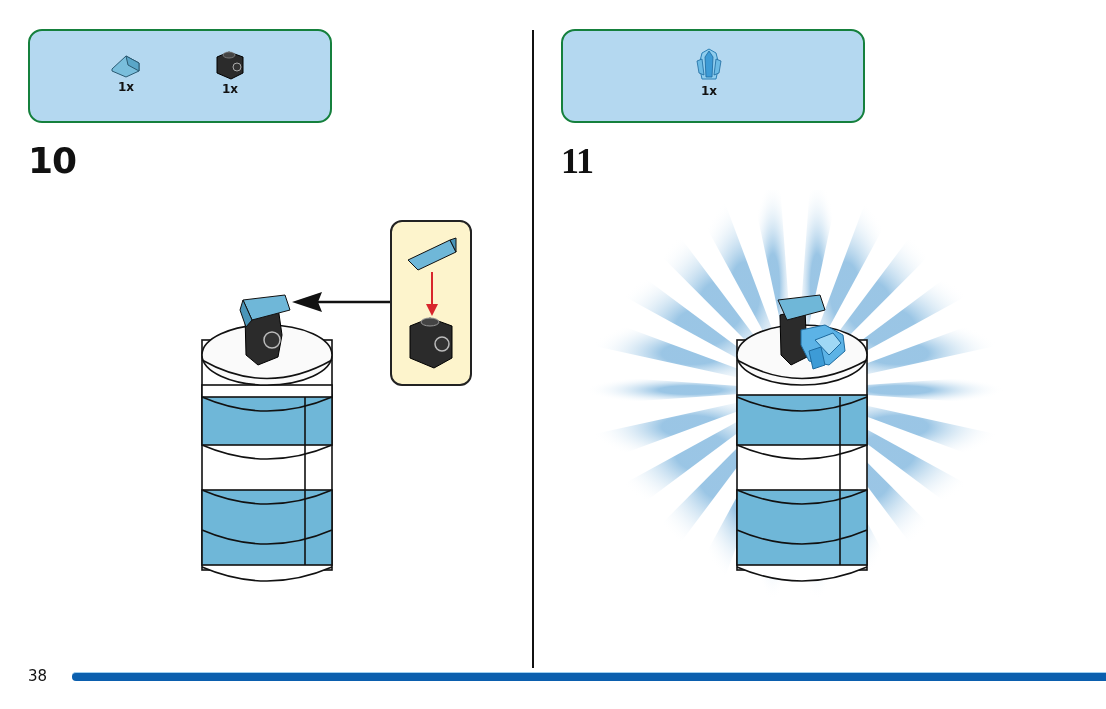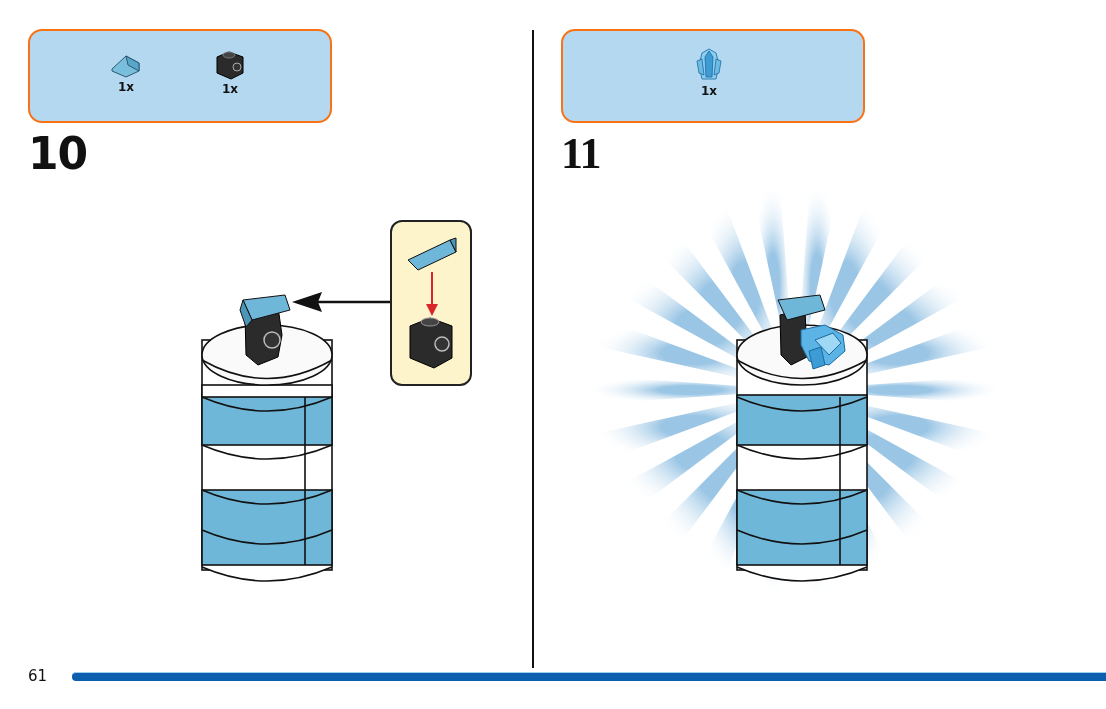--- a/index.html
+++ b/index.html
@@ -1,21 +1,21 @@
 <!DOCTYPE html>
 <html><head>
 <meta charset="utf-8">
 <style>
   html,body{margin:0;padding:0;background:#fff;}
   body{width:1106px;height:709px;position:relative;overflow:hidden;font-family:"DejaVu Sans","Liberation Sans",sans-serif;}
-  .parts-box{position:absolute;top:29px;height:94px;width:304px;background:#b4d8f0;border:2px solid #f97316;border-radius:14px;box-sizing:border-box;}
+  .parts-box{position:absolute;top:29px;height:94px;width:304px;background:#b4d8f0;border:2px solid #15803d;border-radius:14px;box-sizing:border-box;}
   .part{position:absolute;top:22px;width:40px;text-align:center;}
   .part svg{display:block;margin:0 auto;}
   .part .qty{font-size:12px;font-weight:bold;color:#111;margin-top:1px;}
-  .step-num{position:absolute;top:128px;font-size:44px;font-weight:bold;color:#111;letter-spacing:-1px;}
+  .step-num{position:absolute;top:140px;font-size:36px;font-weight:bold;color:#111;letter-spacing:-1px;}
   .divider{position:absolute;left:532px;top:30px;width:2px;height:638px;background:#111;}
   .page-num{position:absolute;left:28px;top:667px;font-size:15px;color:#111;}
   .page-bar{position:absolute;left:72px;top:672px;width:1040px;height:8px;background:#0b5fae;border-radius:4px;border-top:1px solid #9ecff0;}
   .illustration{position:absolute;}
   .callout{position:absolute;left:390px;top:220px;width:82px;height:166px;background:#fdf4cc;border:2px solid #222;border-radius:12px;box-sizing:border-box;}
 </style>
 </head>
 <body>
 
 <div class="parts-box" style="left:28px;">
@@ -146,14 +146,14 @@
     <polygon points="55,30 80,24 82,72 66,80 56,70" fill="#2b2b2b" stroke="#000"></polygon>
     <polygon points="53,15 95,10 100,25 62,35" fill="#6fb7d8" stroke="#111"></polygon>
   </g>
   <g stroke="#1d6a9e" stroke-width="1">
     <polygon points="76,45 100,40 118,50 120,66 104,80 84,76 76,60" fill="#5cb3e6"></polygon>
     <polygon points="90,55 108,48 116,58 104,70" fill="#9fd8f5"></polygon>
     <polygon points="84,66 96,62 100,80 88,84" fill="#3d9bd6"></polygon>
   </g>
 </svg>
 
-<div class="page-num">61</div>
+<div class="page-num">38</div>
 <div class="page-bar"></div>
 
 </body></html>

